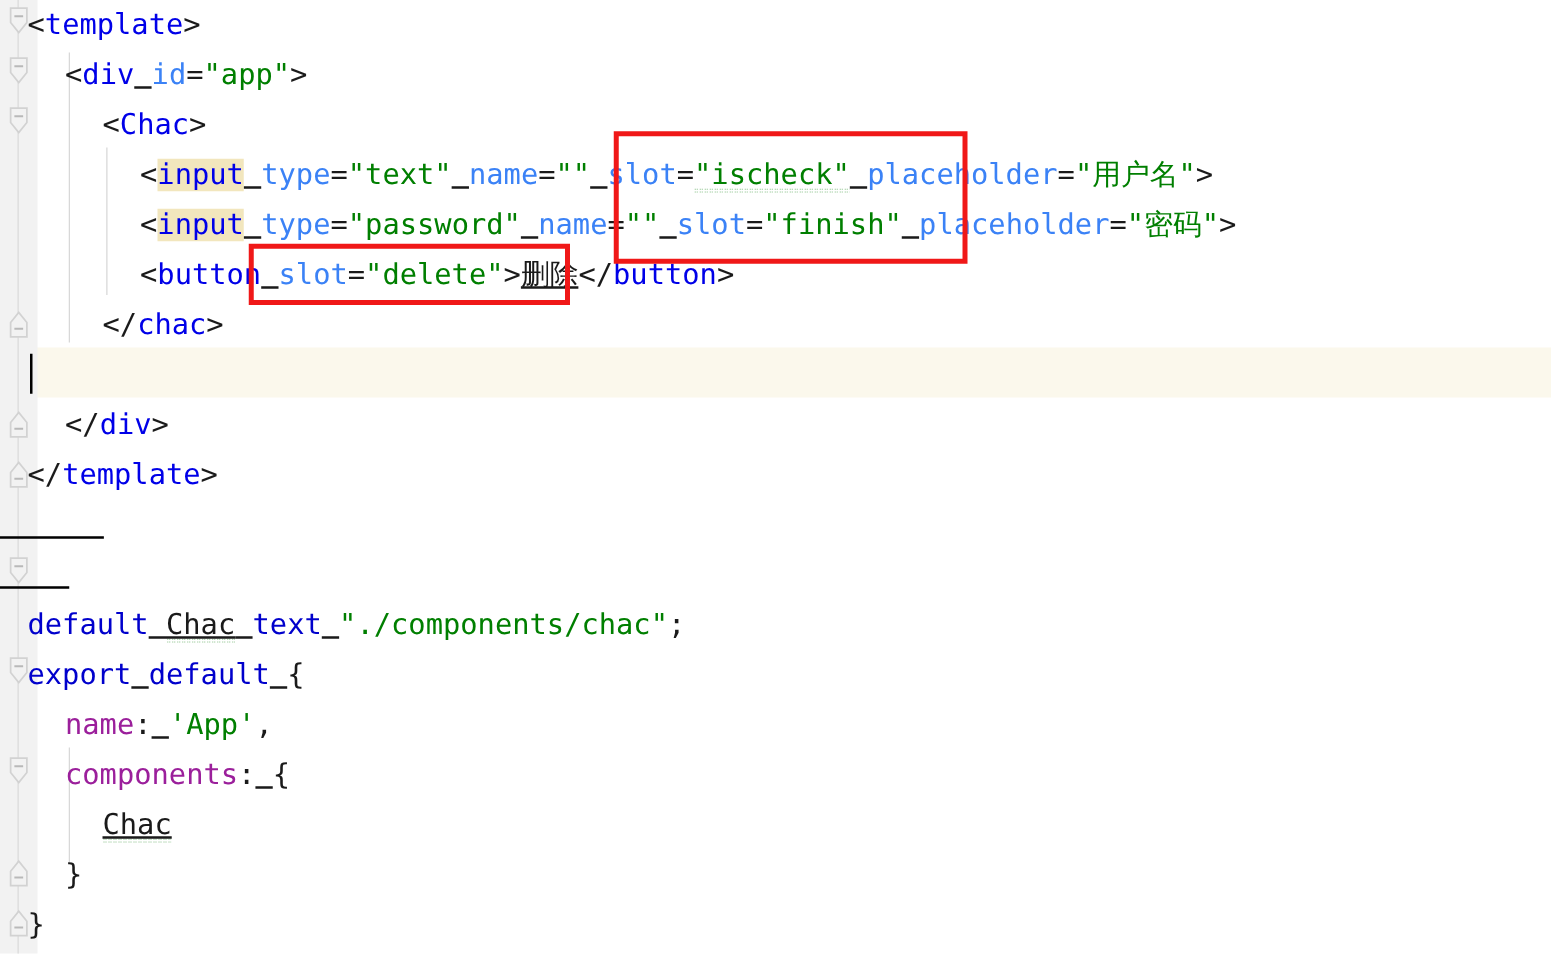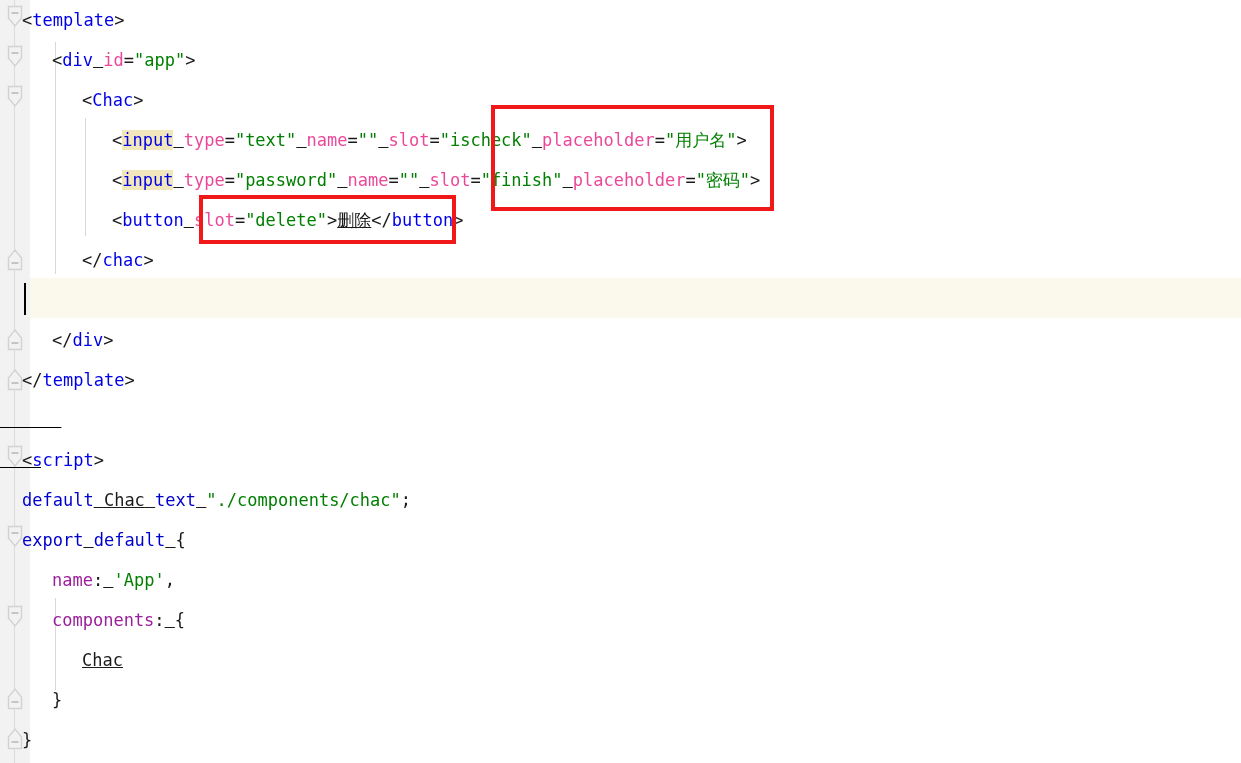--- a/index.html
+++ b/index.html
@@ -53,21 +53,21 @@
     width: 1241px;
     height: 763px;
   }
 
   .line {
     position: absolute;
     left: 0;
     width: 1241px;
     height: 40px;
     line-height: 40px;
-    font-size: 17px;
+    font-size: 23px;
     white-space: pre;
     letter-spacing: 0px;
   }
   .line .txt {
     position: absolute;
     left: 22px;
     top: 0;
   }
 
   .cur-line {
@@ -77,21 +77,21 @@
   
   .indent-guide {
     position: absolute;
     width: 1px;
     background: #d8d8d8;
   }
 
   
   .punct   { color: #1a1a1a; }
   .tag     { color: #0000e8; }
-  .attr    { color: #ec4899; }
+  .attr    { color: #3b82f6; }
   .str     { color: #007f00; }
   .kw      { color: #0000cc; }
   .prop    { color: #9b1f9b; }
   .plain   { color: #1a1a1a; text-decoration: underline; }
   .sq      { color: #007f00; }
 
   
   .occ {
     background: #f2e6bd;
   }
@@ -246,23 +246,20 @@
     </div>
 
     <div class="line" style="top:360px;text-decoration:underline;">
       <span class="txt" style="left:22px;"><span class="punct">&lt;/</span><span class="tag">template</span><span class="punct">&gt;</span></span>
     </div>
 
     <div class="line" style="top:400px;">
       <span class="txt"></span>
     </div>
 
-    <div class="line" style="top:440px;">
-      <span class="txt" style="left:22px;"><span class="punct">&lt;</span><span class="tag">script</span><span class="punct">&gt;</span></span>
-    </div>
 
     <div class="line" style="top:480px;">
       <span class="txt" style="left:22px;"><span class="kw">default</span><span class="plain"> </span><span class="plain typo">Chac</span><span class="plain"> </span><span class="kw">text</span><span class="plain"> </span><span class="str">"./components/chac"</span><span class="punct">;</span></span>
     </div>
 
     <div class="line" style="top:560px;">
       <span class="txt" style="left:52px;"><span class="prop">name</span><span class="punct">:</span><span class="plain"> </span><span class="sq">'App'</span><span class="punct">,</span></span>
     </div>
 
     <div class="line" style="top:520px;">

